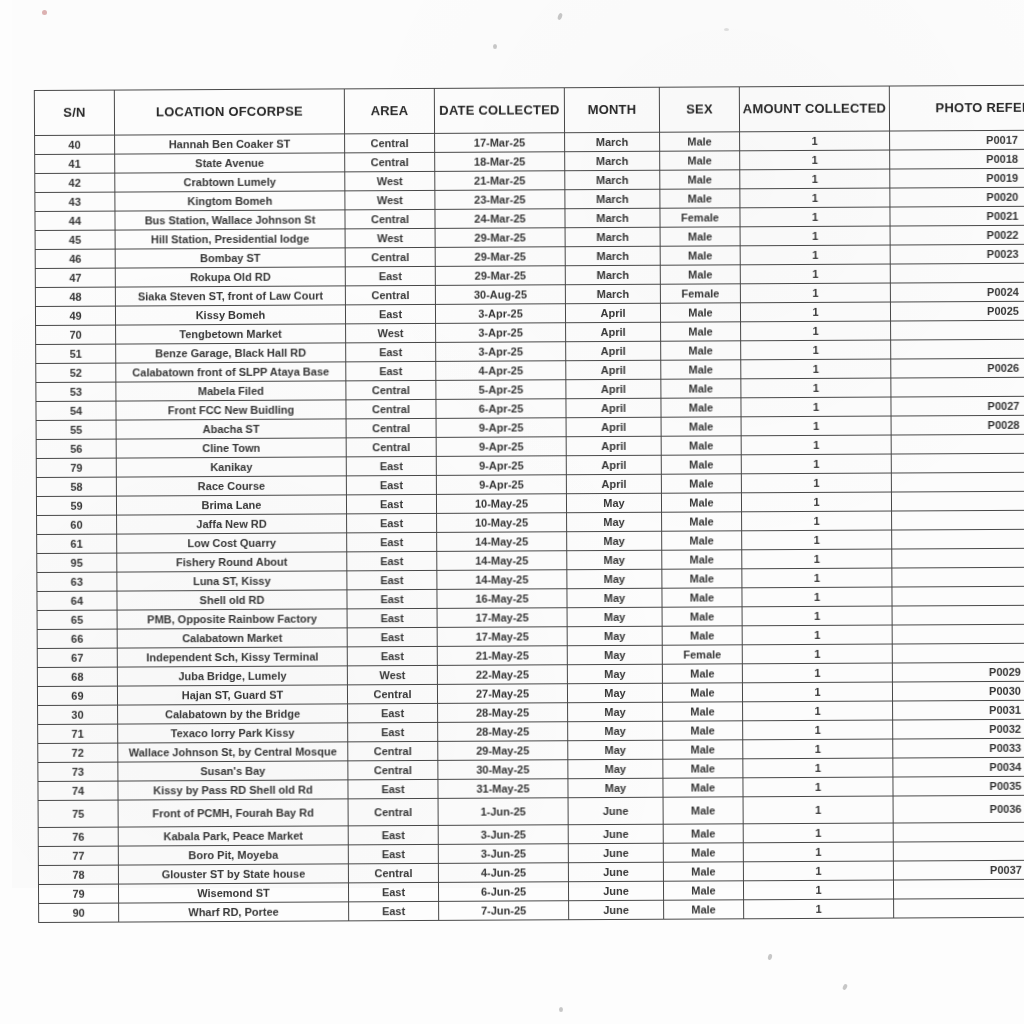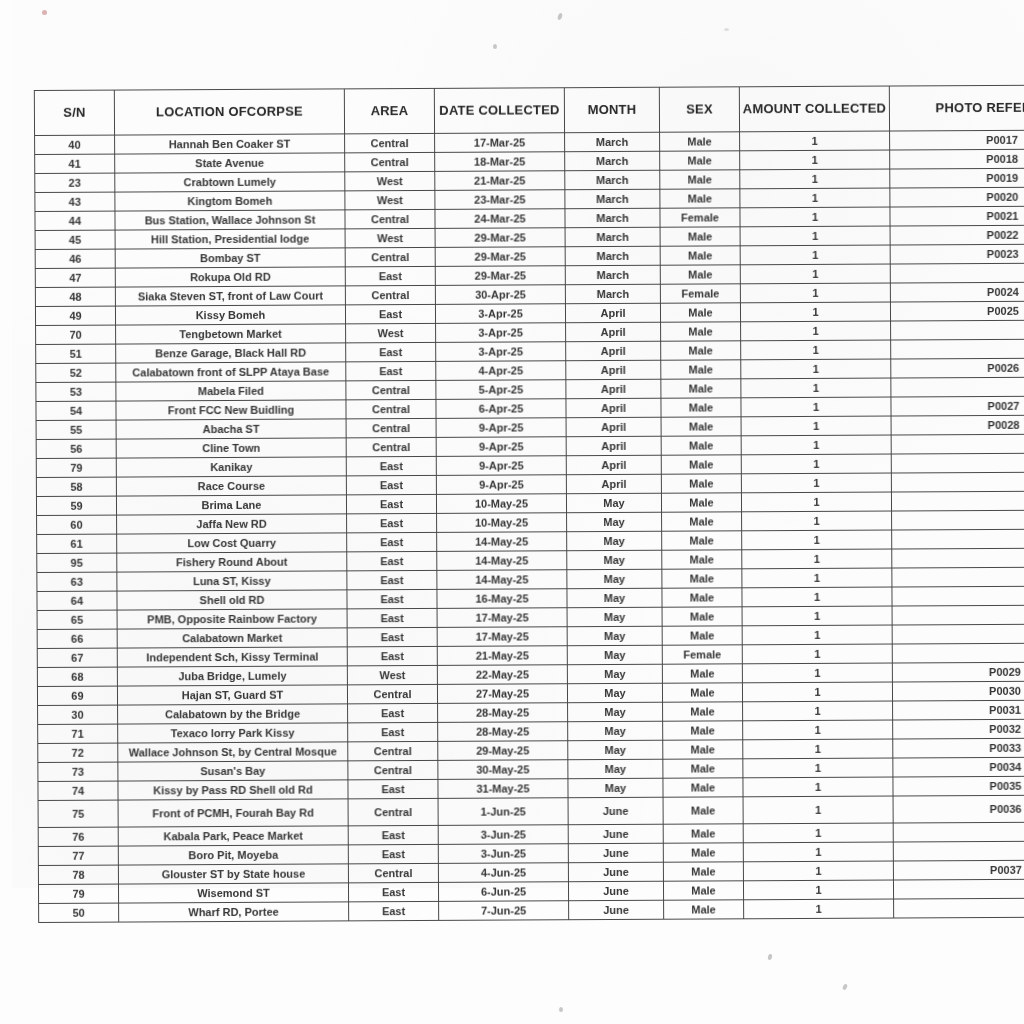--- a/index.html
+++ b/index.html
@@ -137,21 +137,21 @@
             <td>41</td>
             <td>State Avenue</td>
             <td>Central</td>
             <td>18-Mar-25</td>
             <td>March</td>
             <td>Male</td>
             <td>1</td>
             <td class="col-photo">P0018</td>
           </tr>
           <tr>
-            <td>23</td>
+            <td>42</td>
             <td>Crabtown Lumely</td>
             <td>West</td>
             <td>21-Mar-25</td>
             <td>March</td>
             <td>Male</td>
             <td>1</td>
             <td class="col-photo">P0019</td>
           </tr>
           <tr>
             <td>43</td>
@@ -200,21 +200,21 @@
             <td>29-Mar-25</td>
             <td>March</td>
             <td>Male</td>
             <td>1</td>
             <td class="col-photo"></td>
           </tr>
           <tr>
             <td>48</td>
             <td>Siaka Steven ST, front of Law Court</td>
             <td>Central</td>
-            <td>30-Apr-25</td>
+            <td>30-Aug-25</td>
             <td>March</td>
             <td>Female</td>
             <td>1</td>
             <td class="col-photo">P0024</td>
           </tr>
           <tr>
             <td>49</td>
             <td>Kissy Bomeh</td>
             <td>East</td>
             <td>3-Apr-25</td>
@@ -517,21 +517,21 @@
             <td>79</td>
             <td>Wisemond ST</td>
             <td>East</td>
             <td>6-Jun-25</td>
             <td>June</td>
             <td>Male</td>
             <td>1</td>
             <td class="col-photo"></td>
           </tr>
           <tr>
-            <td>50</td>
+            <td>90</td>
             <td>Wharf RD, Portee</td>
             <td>East</td>
             <td>7-Jun-25</td>
             <td>June</td>
             <td>Male</td>
             <td>1</td>
             <td class="col-photo"></td>
           </tr>
         </tbody>
     </table>

